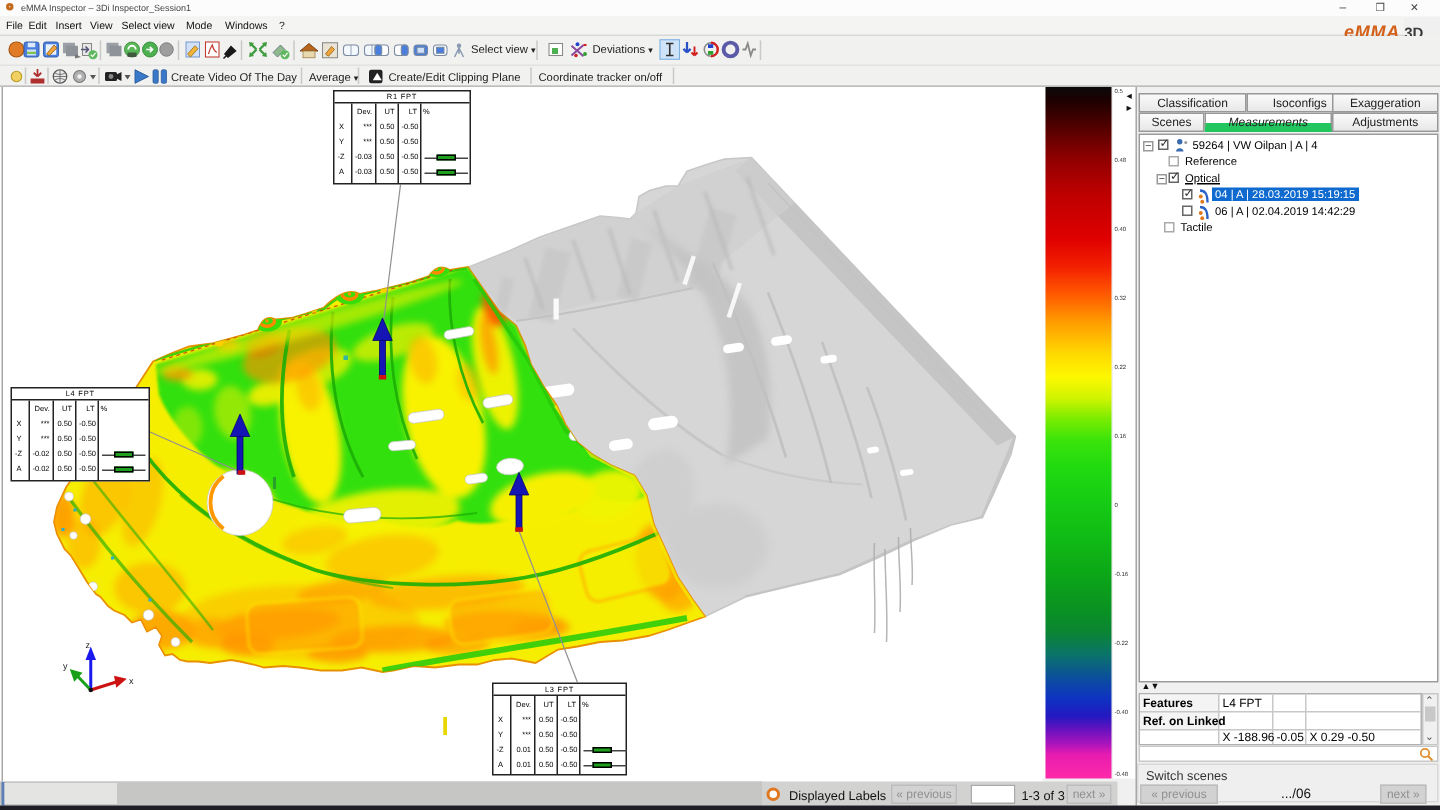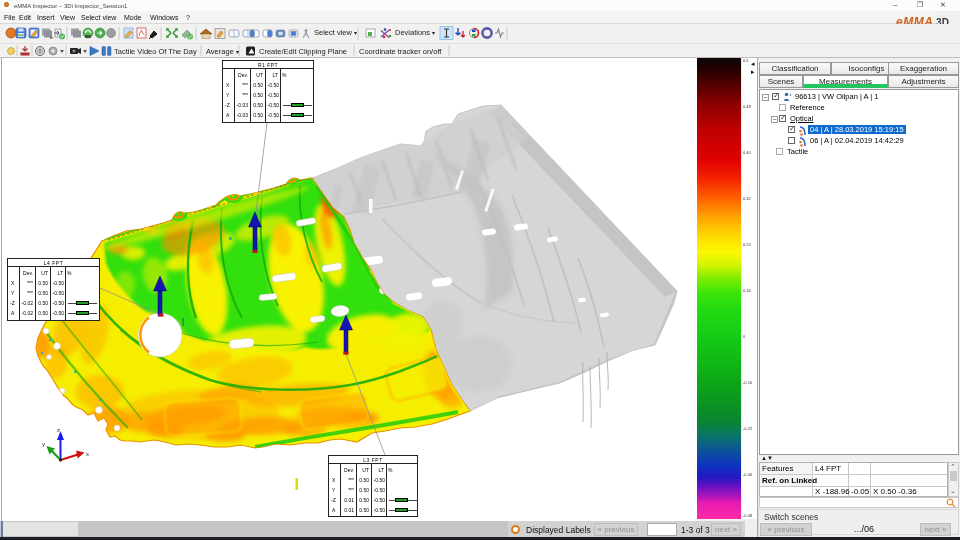--- a/index.html
+++ b/index.html
@@ -36,21 +36,21 @@
     #7aec00 48%, #3ce40a 51%, #20da10 55%, #16cc14 60%, #10bb15 65%, #0ca817 70%,
     #0a9420 75%, #0a8434 79%, #0a7468 82%, #0c4e9e 85.5%, #0e32c2 88.5%, #2418c0 91%,
     #6a12c0 93%, #aa14bc 95%, #e61bb0 96.5%, #ff2aa8 100%); }
 #scalelabels { position:absolute; left:742px; top:58px; width:15px; height:461px; background:#ffffff; }
 #scalelabels div { position:absolute; left:1px; font-size:4px; color:#333; }
 #scaleedge { position:absolute; left:694px; top:58px; width:3px; height:461px; background:#ffffff; }
 
 #rpanel { position:absolute; left:757px; top:58px; width:203px; height:479px; background:#f0f0f0; border-left:1px solid #a8a8a8; }
 .tab { position:absolute; height:13px; background:linear-gradient(#fafafa,#e8e8e8);
   border:1px solid #989898; font-size:8px; color:#222; text-align:center; line-height:12px; }
-.tabactive { background:#ffffff; border-bottom:4px solid #22c55e; }
+.tabactive { background:#ffffff; border-bottom:6px solid #22c55e;font-style:italic; }
 #treebox { position:absolute; left:1px; top:31px; width:200px; height:366px; background:#ffffff;
   border:1px solid #9a9a9a; }
 .trow { position:absolute; left:0; height:11px; font-size:7.5px; color:#000; white-space:nowrap; }
 .cb { position:absolute; width:7px; height:7px; border:1px solid #666; background:#fff; top:1px; }
 .cb .chk { position:absolute; left:0px; top:-3px; font-size:8px; color:#333; }
 .exp { position:absolute; width:7px; height:7px; border:1px solid #999; background:#fff; top:1.5px;
   font-size:7px; line-height:5px; text-align:center; color:#333; }
 .hl { background:#0f6ad0; color:#fff; padding:0 2px; }
 
 #feat { position:absolute; left:1px; top:404px; width:189px; height:35px; background:#ffffff;
@@ -243,21 +243,21 @@
       <path d="M90 2.5 l9 4.5 l-9 4.5 z" fill="#3a78c8" stroke="#2a5a9a" stroke-width="0.6"></path>
       <rect x="102" y="2.5" width="3.5" height="9" rx="1" fill="#3a78c8" stroke="#2a5a9a" stroke-width="0.5"></rect>
       <rect x="107.5" y="2.5" width="3.5" height="9" rx="1" fill="#3a78c8" stroke="#2a5a9a" stroke-width="0.5"></rect>
       <line x1="201" y1="1" x2="201" y2="12" stroke="#c9c9c9"></line>
       <line x1="239" y1="1" x2="239" y2="12" stroke="#c9c9c9"></line>
       <rect x="246" y="2.5" width="9" height="9" rx="1.5" fill="#222"></rect>
       <path d="M248.5 9.5 l3-5 l3 5 z" fill="#fff"></path>
       <line x1="354" y1="1" x2="354" y2="12" stroke="#c9c9c9"></line>
       <line x1="449" y1="1" x2="449" y2="12" stroke="#c9c9c9"></line>
     </svg>
-    <div class="ttext" style="left:114px;">Tactile Video Of The Day</div>
+    <div class="ttext" style="left:114px;">Create Video Of The Day</div>
     <div class="ttext" style="left:206px;">Average <span style="font-size:6px;">▾</span></div>
     <div class="ttext" style="left:259px;">Create/Edit Clipping Plane</div>
     <div class="ttext" style="left:359px;">Coordinate tracker on/off</div>
   </div>
 
   <div id="viewport">
   <svg width="695" height="463" viewBox="0 58 695 463" style="position:absolute;left:0;top:0;">
     <defs>
       <filter id="b2" x="-30%" y="-30%" width="160%" height="160%">
             <feGaussianBlur stdDeviation="2.5"></feGaussianBlur>
@@ -644,21 +644,21 @@
       <div class="trow" style="top:2px; left:2px;">
         <span class="exp" style="left:0px;">−</span>
         <span class="cb" style="left:10px;">
             <span class="chk">✓</span>
           </span>
         <svg width="9" height="10" style="position:absolute; left:21px; top:0px;">
           <circle cx="3.5" cy="2.5" r="1.8" fill="#3a6ab0"></circle>
             <path d="M1 9 c0-3 5-3 5 0 z" fill="#3a6ab0"></path>
           <circle cx="7.5" cy="3" r="1" fill="#999"></circle>
           </svg>
-        <span style="position:absolute; left:33px; top:0px;">96613 | VW Oilpan | A | 1</span>
+        <span style="position:absolute; left:33px; top:0px;">59264 | VW Oilpan | A | 4</span>
       </div>
       <div class="trow" style="top:13px; left:2px;">
         <span class="cb" style="left:17px; border-color:#aaa;"></span>
         <span style="position:absolute; left:28px; top:0px;">Reference</span>
       </div>
       <div class="trow" style="top:24px; left:2px;">
         <span class="exp" style="left:9px;">−</span>
         <span class="cb" style="left:17px;">
             <span class="chk">✓</span>
           </span>
@@ -690,26 +690,26 @@
       </div>
     </div>
     <div style="position:absolute; left:3px; top:397px; font-size:6px; color:#111;">▲▼</div>
     <div id="feat">
       <div style="position:absolute; left:0; top:0; width:52px; height:23px; background:#f4f4f4;"></div>
       <div class="r" style="top:11px; height:1px;"></div>
       <div class="r" style="top:23px; height:1px;"></div>
       <div class="c" style="left:52px; width:1px;"></div>
       <div class="c" style="left:88px; width:1px;"></div>
       <div class="c" style="left:110px; width:1px;"></div>
-      <div class="t" style="left:2px; top:1px; font-weight:normal;">Features</div>
+      <div class="t" style="left:2px; top:1px; font-weight:bold;">Features</div>
       <div class="t" style="left:55px; top:1px;">L4 FPT</div>
       <div class="t" style="left:2px; top:13px; font-weight:bold;">Ref. on Linked</div>
       <div class="t" style="left:55px; top:24px;">X -188.96</div>
       <div class="t" style="left:91px; top:24px;text-align:right;">-0.05</div>
-      <div class="t" style="left:113px; top:24px;">X 0.50 -0.36</div>
+      <div class="t" style="left:113px; top:24px;">X 0.29 -0.50</div>
     </div>
     <div id="fsb">
       <div style="position:absolute; left:1px; top:0px; font-size:7px; color:#555;">⌃</div>
       <div style="position:absolute; left:1px; top:8px; width:7px; height:10px; background:#c8c8c8;"></div>
       <div style="position:absolute; left:1px; top:24px; font-size:7px; color:#555;">⌄</div>
     </div>
     <div id="searchrow">
       <svg width="10" height="10" style="position:absolute; right:2px; top:0px;">
         <circle cx="4" cy="4" r="2.8" fill="none" stroke="#e09030" stroke-width="1.2"></circle>
         <line x1="6" y1="6" x2="9" y2="9" stroke="#e09030" stroke-width="1.3"></line>

